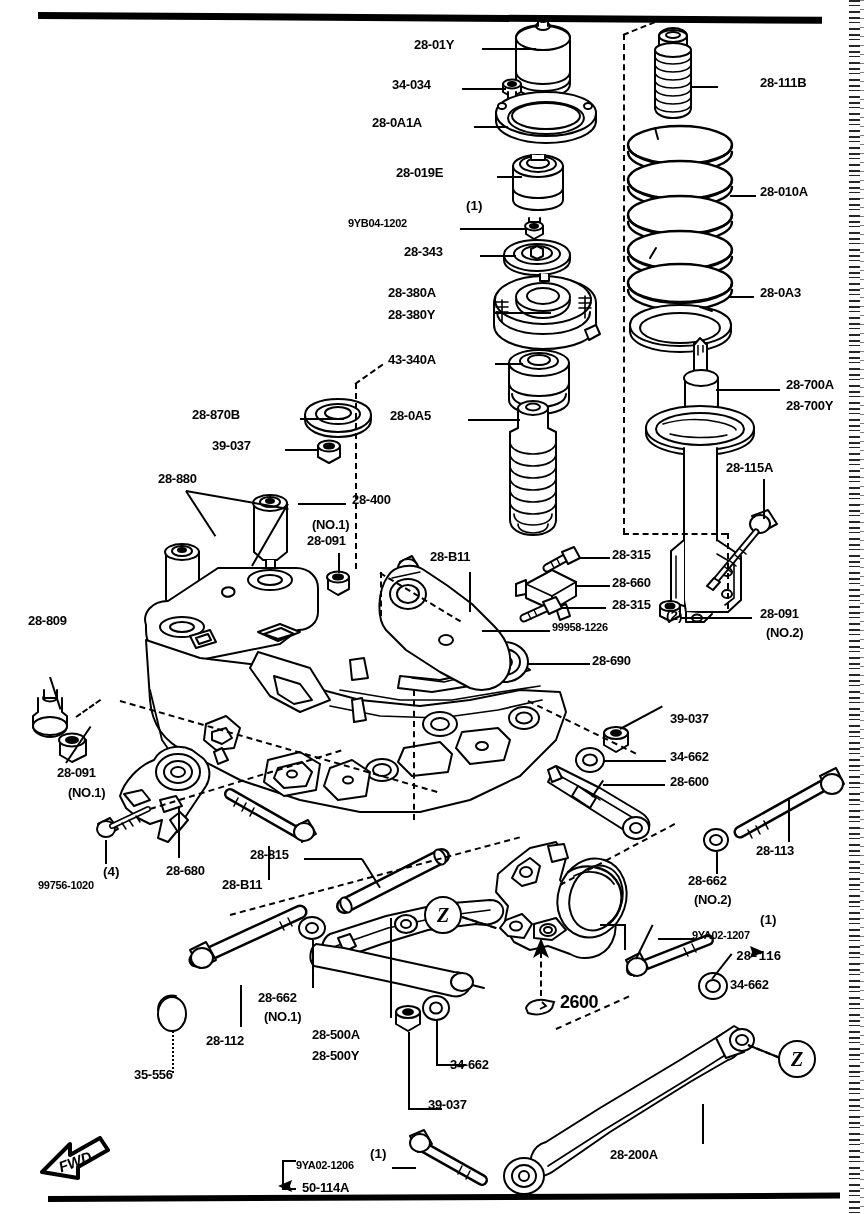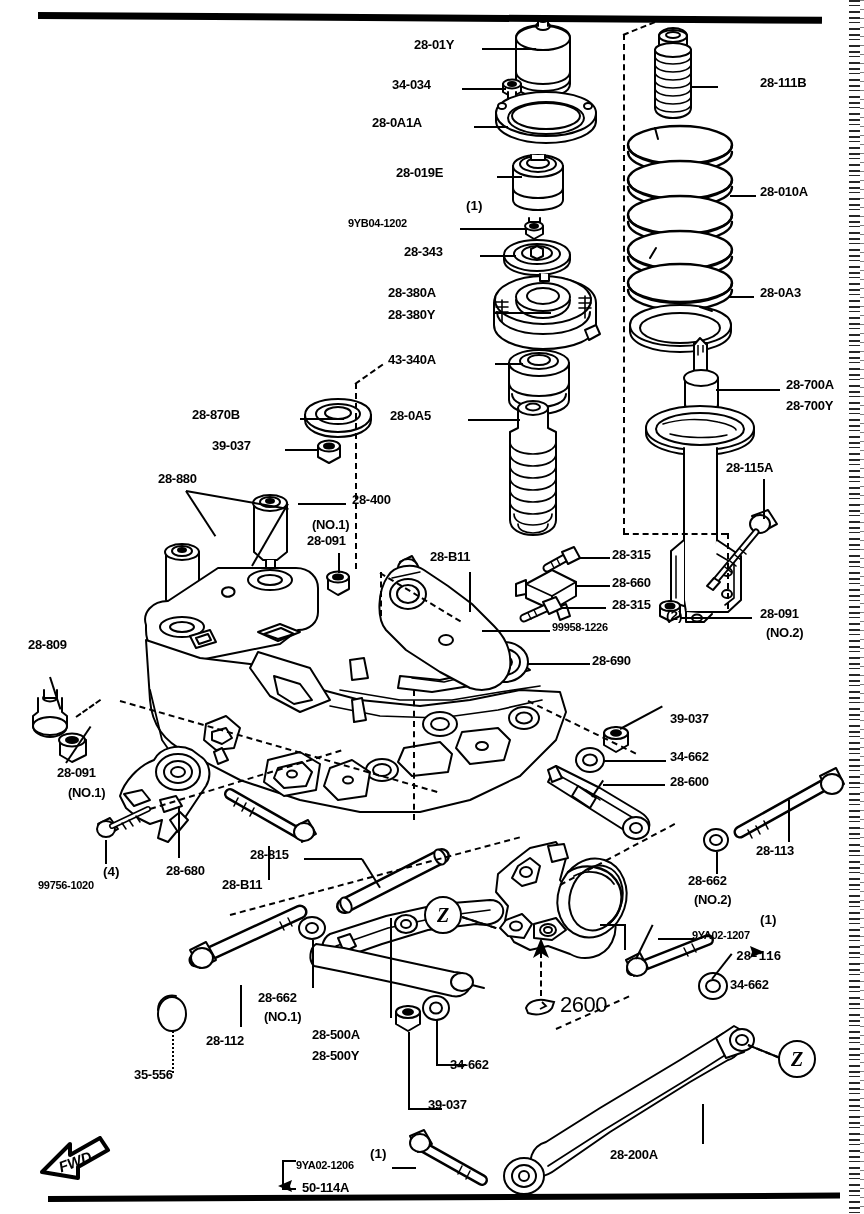--- a/index.html
+++ b/index.html
@@ -81,21 +81,21 @@
   
   #fwd{position:absolute;left:38px;top:1136px;width:78px;height:62px;}
   #fwd .fwdtext{
     position:absolute;left:20px;top:17px;
     font-size:15px;font-weight:bold;font-style:italic;
     transform:rotate(-20deg);letter-spacing:0px;
   }
   
   #hand2600{position:absolute;left:524px;top:996px;}
   #hand2600 .num{
-    position:absolute;left:36px;top:-4px;font-size:22px;font-weight:normal;
+    position:absolute;left:36px;top:-4px;font-size:18px;font-weight:bold;
     letter-spacing:-0.5px;
   }
   .bracket{position:absolute;border:2px solid #000;}
 </style>
 </head>
 <body>
 
 <div id="page">
 
   <div class="scan-band" id="band-top"></div>
@@ -707,21 +707,21 @@
   <div class="lbl sz16" style="left:726px;top:461px;">28-115A</div>
   <div class="lbl sz16" style="left:760px;top:607px;">28-091</div>
   <div class="lbl sz13" style="left:766px;top:626px;">(NO.2)</div>
 
   <div class="lbl sz16" style="left:192px;top:408px;">28-870B</div>
   <div class="lbl sz16" style="left:212px;top:439px;">39-037</div>
   <div class="lbl sz16" style="left:158px;top:472px;">28-880</div>
   <div class="lbl sz16" style="left:352px;top:493px;">28-400</div>
   <div class="lbl sz13" style="left:312px;top:518px;">(NO.1)</div>
   <div class="lbl sz16" style="left:307px;top:534px;">28-091</div>
-  <div class="lbl sz16" style="left:28px;top:614px;margin-top:24px;">28-809</div>
+  <div class="lbl sz16" style="left:28px;top:614px;">28-809</div>
   <div class="lbl sz16" style="left:57px;top:766px;">28-091</div>
   <div class="lbl sz13" style="left:68px;top:786px;">(NO.1)</div>
   <div class="qty" style="left:103px;top:864px;">(4)</div>
   <div class="lbl sz15" style="left:38px;top:880px;">99756-1020</div>
   <div class="lbl sz16" style="left:166px;top:864px;">28-680</div>
   <div class="lbl sz16" style="left:222px;top:878px;">28-B11</div>
 
   <div class="lbl sz16" style="left:430px;top:550px;">28-B11</div>
   <div class="lbl sz16" style="left:612px;top:548px;">28-315</div>
   <div class="lbl sz16" style="left:612px;top:576px;">28-660</div>

